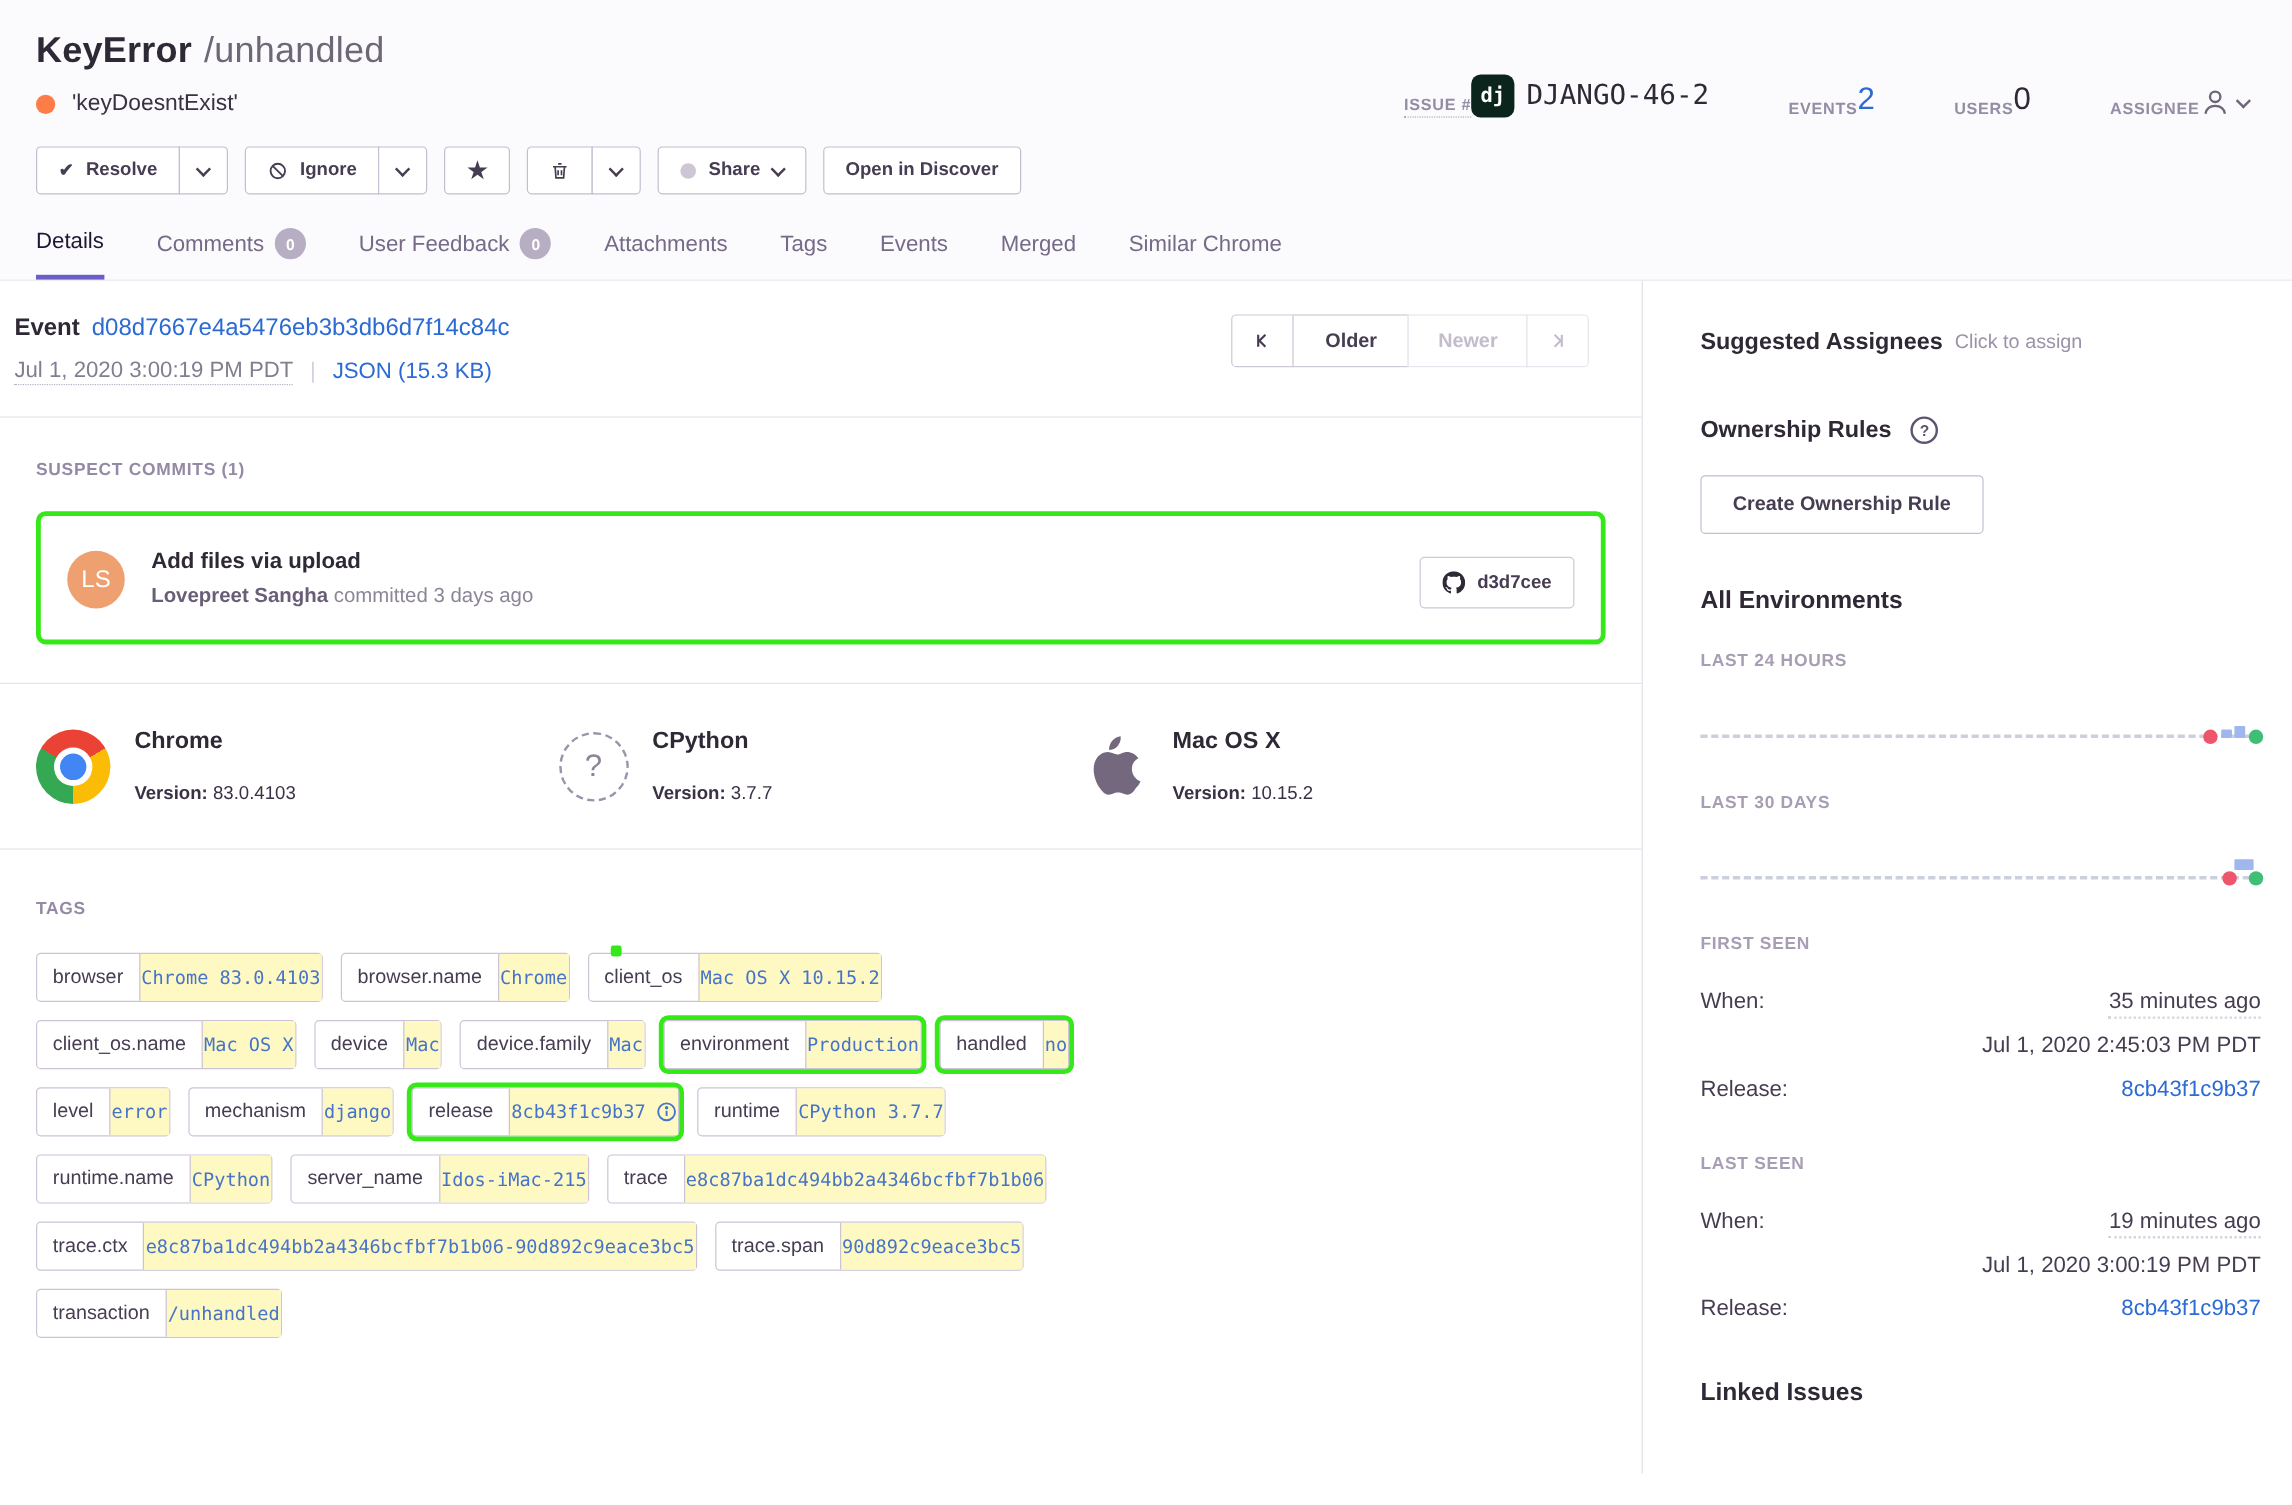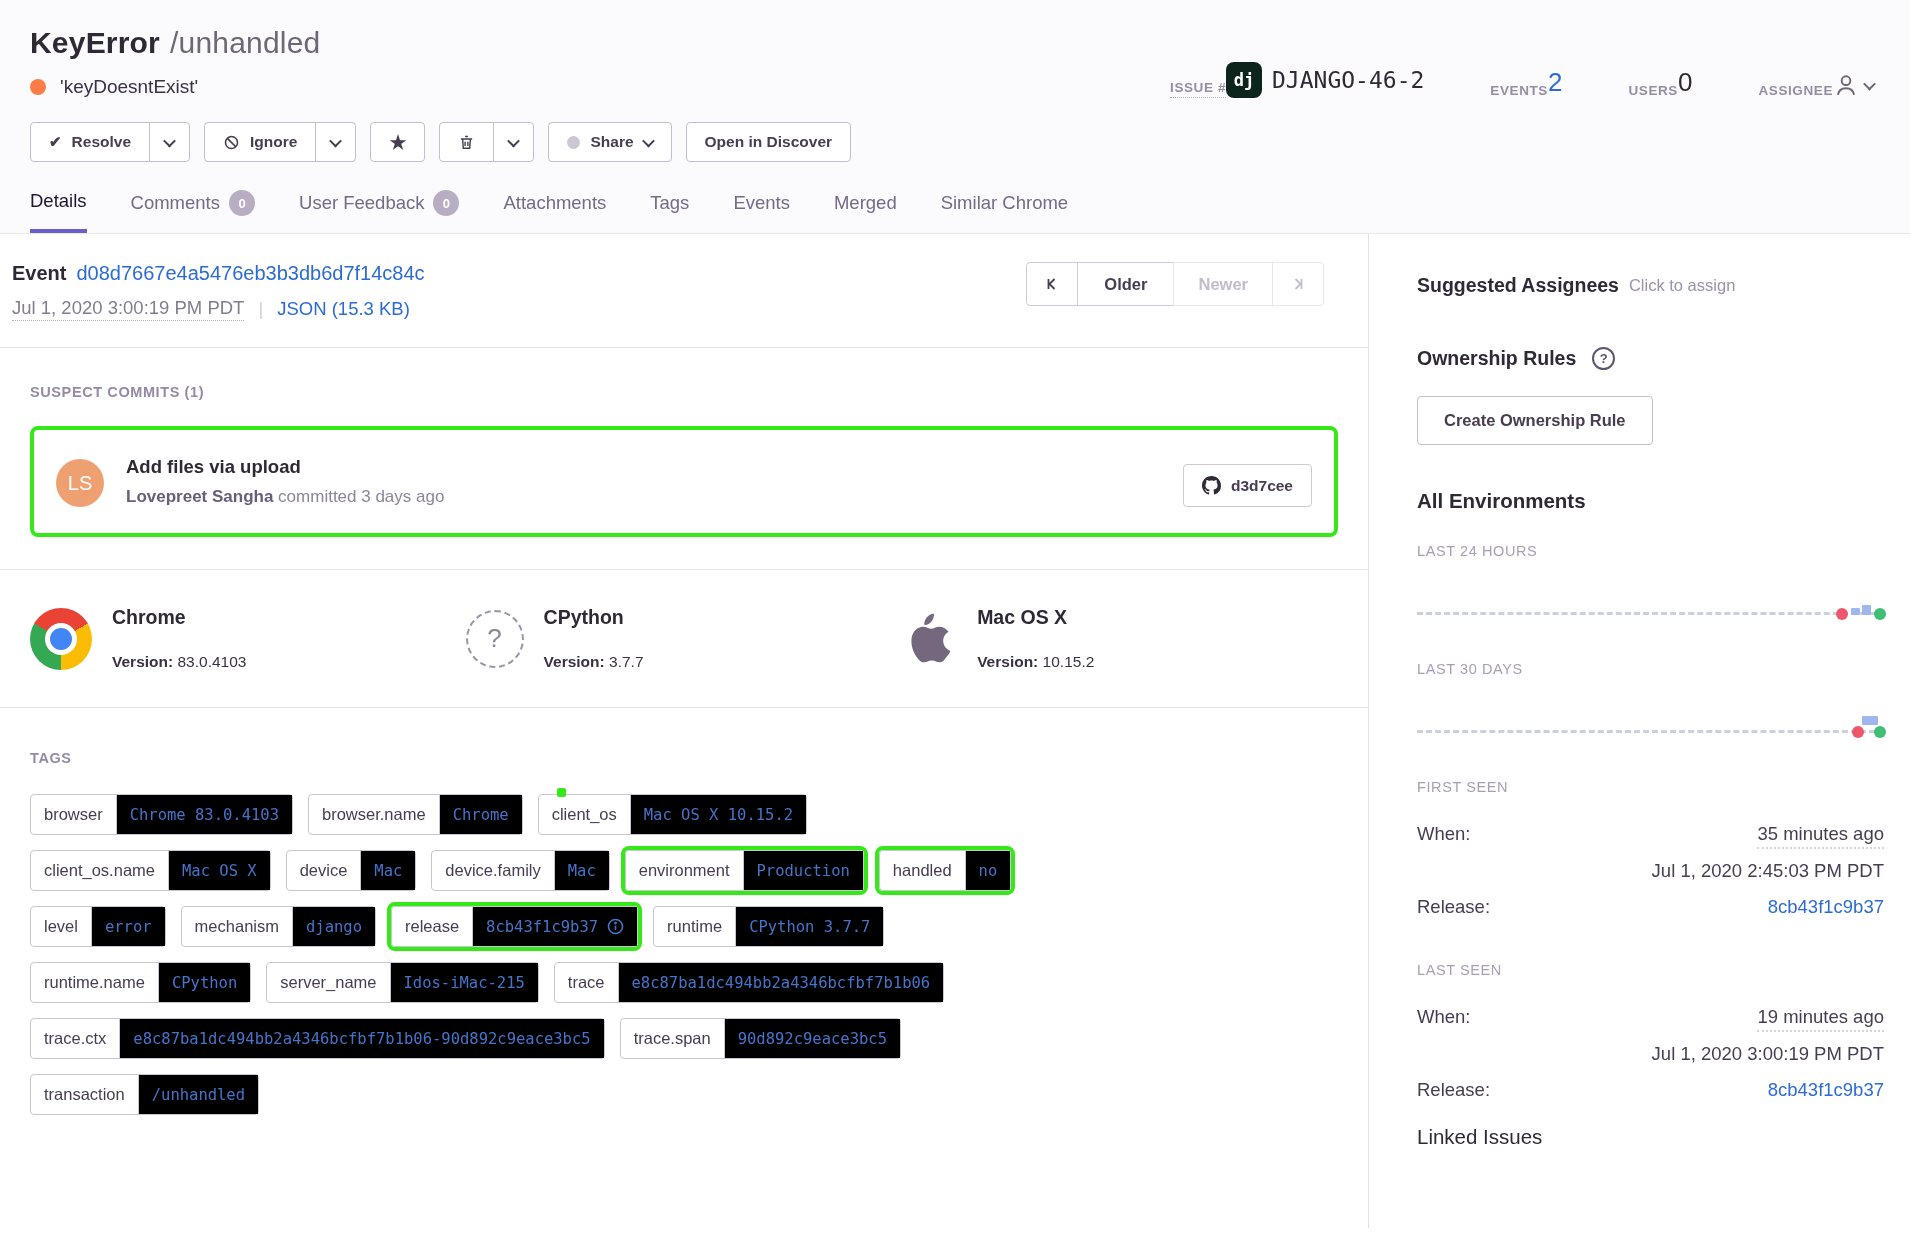--- a/index.html
+++ b/index.html
@@ -103,49 +103,49 @@
              display:flex; align-items:center; justify-content:center; color:#8d8499; font-size:26px; }
   .apple-icon { width:56px; height:60px; flex:none; color:#73687e; }
 
   
   .tags-section { padding:42px 30px; }
   .tag-rows { margin-top:28px; }
   .tag-row { display:flex; margin-bottom:15px; }
   .pill { display:inline-flex; align-items:stretch; height:41px; border:1px solid #ccc4d6;
           border-radius:4px; margin-right:15px; background:#fff; position:relative; }
   .pill-key { display:flex; align-items:center; padding:0 13px; font-size:16.5px; color:#473d52; }
-  .pill-val { display:flex; align-items:center; gap:9px; padding:0 13px; border-left:1px solid #ccc4d6;
-              background:#000000; font-family:"DejaVu Sans Mono", monospace; font-size:15.5px; color:#4674ca; }
+  .pill-val { display:flex; align-items:center; gap:9px; padding:0 1px; border-left:1px solid #ccc4d6;
+              background:#fef9c3; font-family:"DejaVu Sans Mono", monospace; font-size:15.5px; color:#4674ca; }
   .pill.hl { outline:4px solid #35e818; }
   .green-marker { position:absolute; top:-7px; left:18px; width:9px; height:9px; border-radius:2px; background:#35e818; }
 
   
   .sb-title { font-size:19.5px; font-weight:700; color:#2f2936; }
   .sb-hint { font-size:16.5px; color:#9b92a8; margin-left:10px; font-weight:400; }
   .sb-row { display:flex; align-items:center; }
   .ownership-row { margin-top:50px; gap:16px; }
   .q-icon { width:23px; height:23px; border-radius:50%; border:2px solid #5f5470; color:#5f5470;
             font-size:13px; font-weight:700; display:inline-flex; align-items:center; justify-content:center; }
   .create-rule-btn { margin-top:26px; background:#fff; border:1px solid #c5bdd0; border-radius:4px;
                      padding:14px 26px; font-weight:700; font-size:16.5px; color:#473d52; cursor:pointer; }
   .all-env { margin-top:44px; font-size:20.5px; font-weight:700; }
-  .sb-label { margin-top:30px; font-size:14.5px; font-weight:400; color:#a79eb4; letter-spacing:.6px; }
+  .sb-label { margin-top:30px; font-size:14.5px; font-weight:700; color:#a79eb4; letter-spacing:.6px; }
   .spark { position:relative; height:72px; }
   .spark-line { position:absolute; left:0; right:0; bottom:16px; border-top:3px dashed #ccd0dc; }
   .spark .dot { position:absolute; bottom:11px; width:12px; height:12px; border-radius:50%; }
   .dot-red { background:#ed566b; }
   .dot-green { background:#3fbf76; }
   .mini-bars { position:absolute; bottom:16px; display:flex; align-items:flex-end; gap:2px; }
   .mini-bars i { display:block; width:9px; background:#9fb6ee; border-radius:1px; }
   .seen-row { display:flex; justify-content:space-between; align-items:baseline; margin-top:28px; font-size:18.5px; color:#473d52; }
   .seen-rel { border-bottom:2px dotted #d8d3de; padding-bottom:2px; }
   .seen-abs { margin-top:11px; text-align:right; font-size:18.5px; color:#473d52; }
   .release-row { margin-top:14px; }
   .sb-link { color:#2c6bd4; cursor:pointer; }
-  .linked-issues { margin-top:24px; font-size:20.5px; font-weight:400; }
+  .linked-issues { margin-top:48px; font-size:20.5px; font-weight:700; }
 </style>
 </head>
 <body>
 
 <header class="issue-header">
   <div class="title-row">
     <div>
       <div class="title-line">
         <span>KeyError</span><span class="culprit">/unhandled</span>
       </div>

